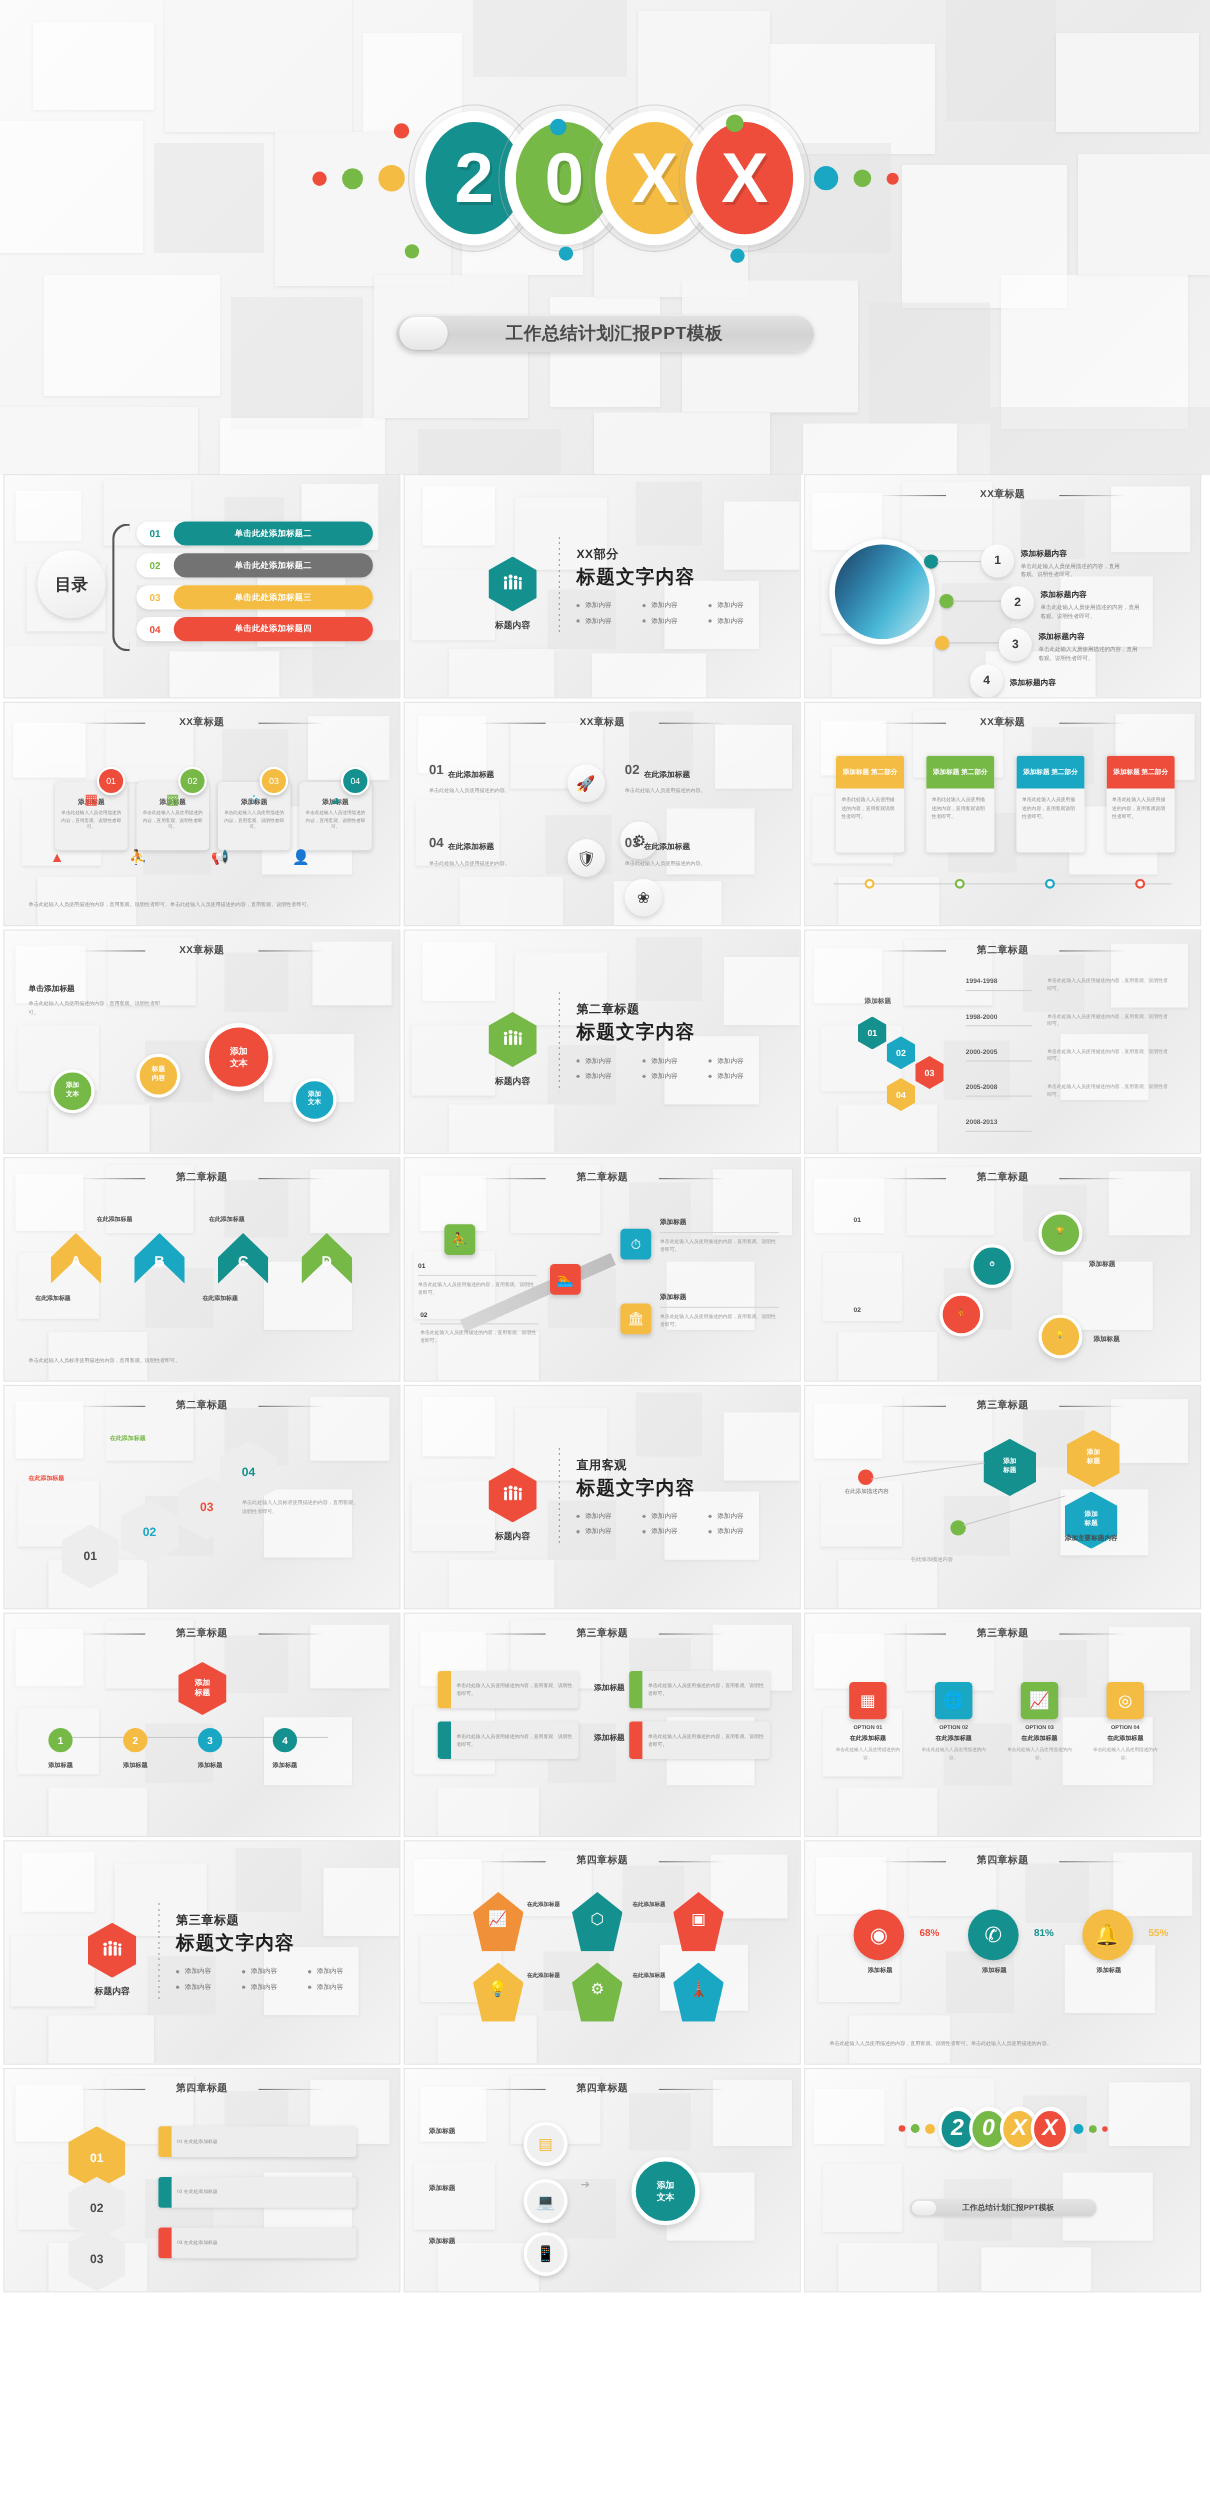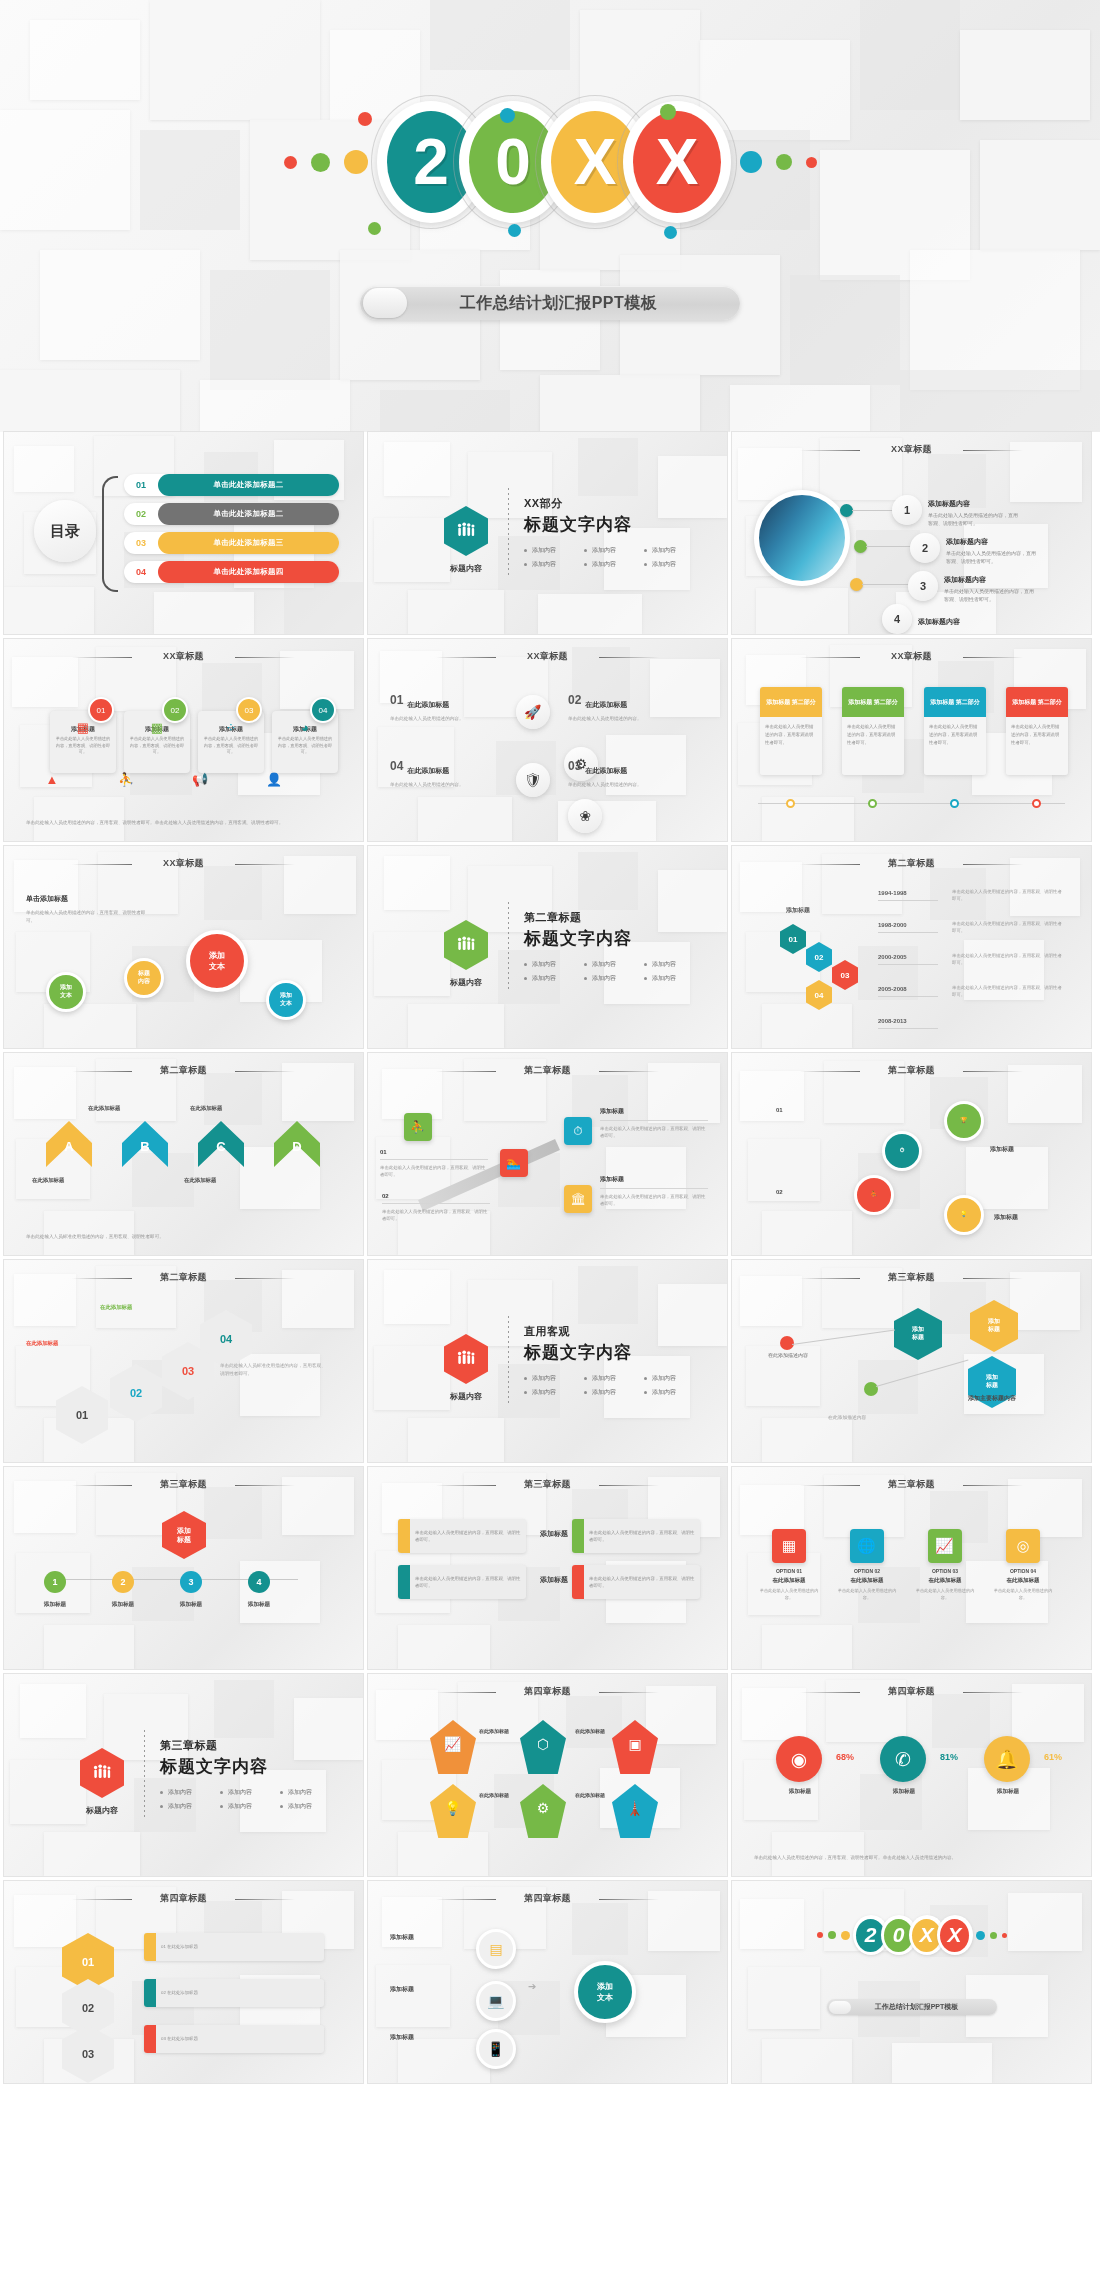--- a/index.html
+++ b/index.html
@@ -1157,21 +1157,21 @@
         <div class="ch-title">第四章标题</div>
         <div class="soc" style="left:44px;top:62px;background:#ef4d3c">◉</div>
         <div class="pct" style="left:104px;top:78px;color:#ef4d3c">68%</div>
         <div style="position:absolute;left:42px;top:114px;width:52px;text-align:center;font-size:5.6px;font-weight:bold;color:#4a4a4a">添加标题</div>
 
         <div class="soc" style="left:148px;top:62px;background:#14918f">✆</div>
         <div class="pct" style="left:208px;top:78px;color:#14918f">81%</div>
         <div style="position:absolute;left:146px;top:114px;width:52px;text-align:center;font-size:5.6px;font-weight:bold;color:#4a4a4a">添加标题</div>
 
         <div class="soc" style="left:252px;top:62px;background:#f5bc43">🔔</div>
-        <div class="pct" style="left:312px;top:78px;color:#f5bc43">61%</div>
+        <div class="pct" style="left:312px;top:78px;color:#f5bc43">55%</div>
         <div style="position:absolute;left:250px;top:114px;width:52px;text-align:center;font-size:5.6px;font-weight:bold;color:#4a4a4a">添加标题</div>
 
         <div class="foot-note">单击此处输入人员使用描述的内容，直用客观、说明性者即可。单击此处输入人员使用描述的内容。</div>
       </div>
     </div>
   </div>
 
   <div class="row">
 
     <div class="slide">

